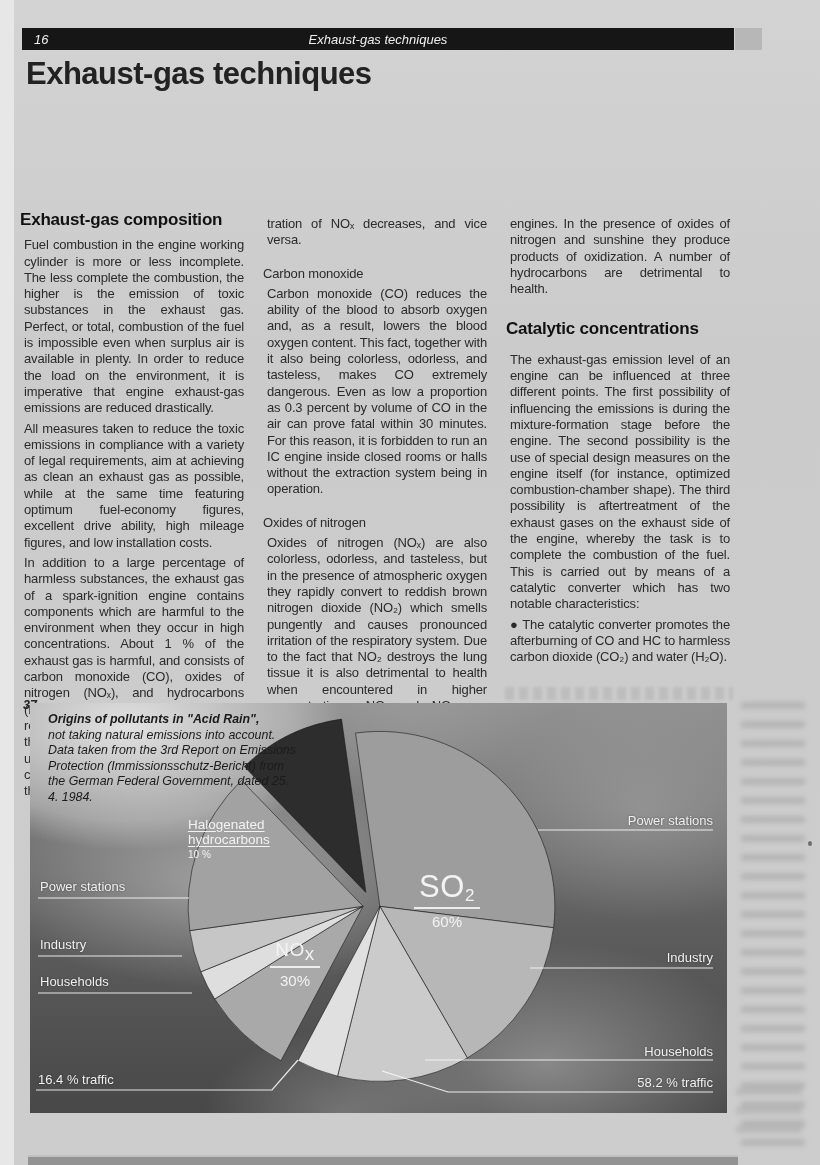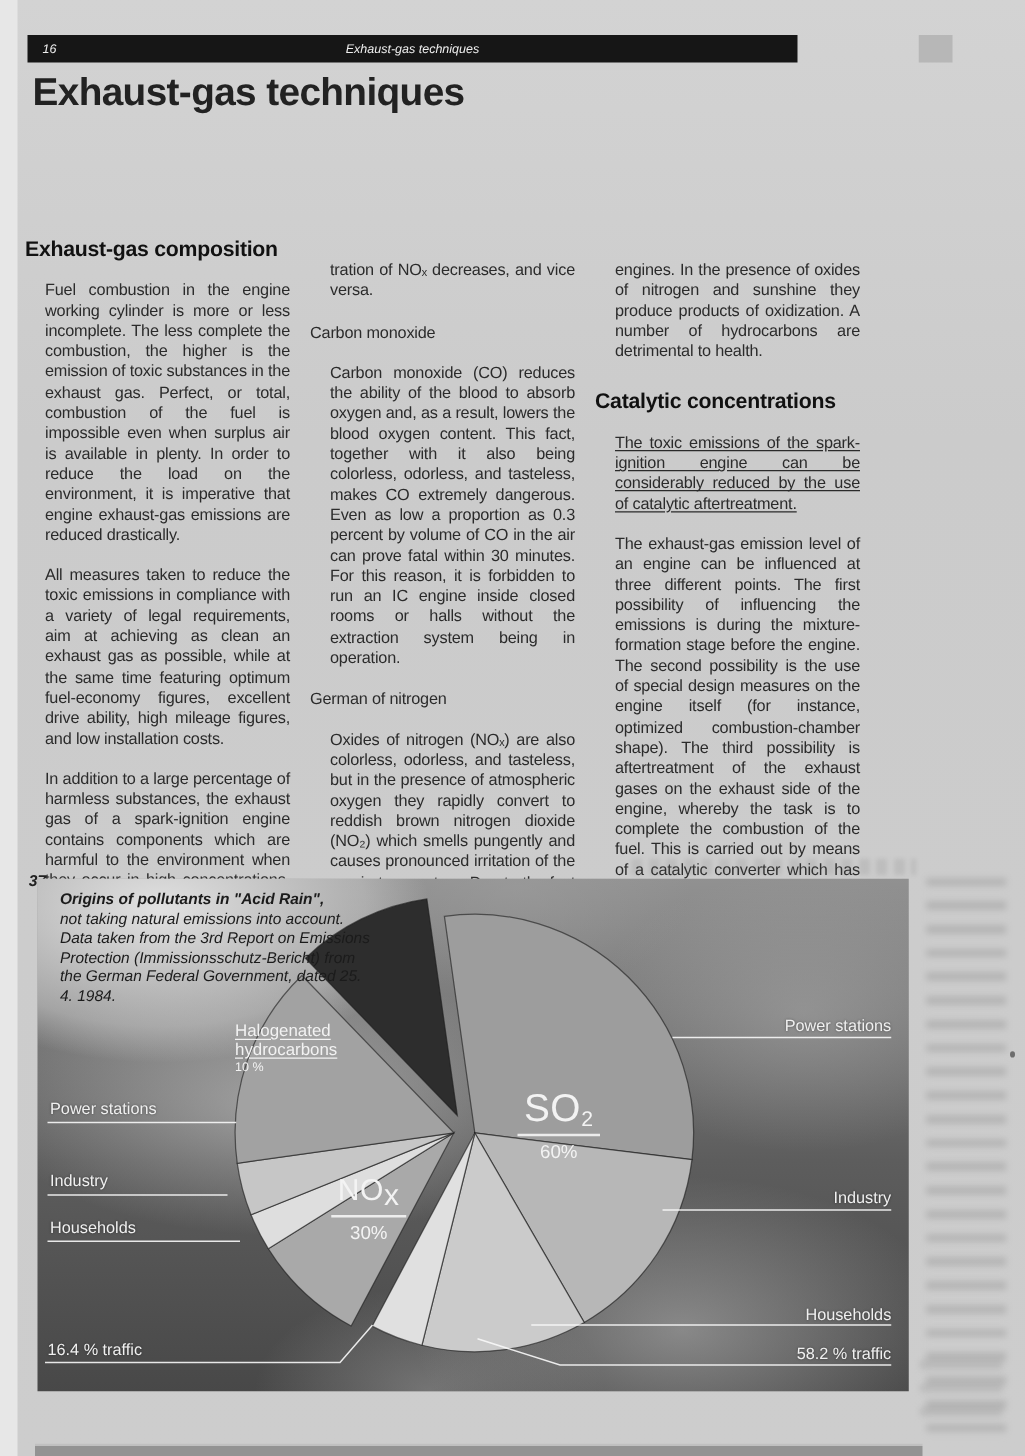--- a/index.html
+++ b/index.html
@@ -5,34 +5,34 @@
   html,body{margin:0;padding:0;}
   body{
     width:820px;height:1165px;position:relative;overflow:hidden;
     background:linear-gradient(180deg,#d3d3d3 0%,#cbcbcb 30%,#cdcdcd 100%);
     font-family:"Liberation Sans","DejaVu Sans",sans-serif;
     -webkit-font-smoothing:antialiased;
   }
   .left-margin-strip{position:absolute;left:0;top:0;width:14px;height:100%;background:#e7e7e7;}
   
   .header-bar{
-    position:absolute;left:22px;top:28px;width:616px;height:22px;background:#161616;
-    color:#efefef;display:flex;align-items:center;font-style:italic;font-size:10px;
+    position:absolute;left:22px;top:28px;width:712px;height:22px;background:#161616;
+    color:#efefef;display:flex;align-items:center;font-style:italic;font-size:13px;
   }
   .header-bar .pagenum{margin-left:12px;width:80px;}
   .header-bar .running{flex:1;text-align:center;margin-right:92px;}
   .header-artifact{position:absolute;left:735px;top:28px;width:27px;height:22px;background:#aeaeae;opacity:.75;}
   h1.page-title{
     position:absolute;left:26px;top:56px;margin:0;font-size:31px;font-weight:700;
     color:#222;letter-spacing:-.5px;
   }
   
-  .cols{position:absolute;left:20px;top:192px;width:714px;display:flex;}
+  .cols{position:absolute;left:20px;top:212px;width:714px;display:flex;gap:15px;}
   .col{width:228px;color:#2b2b2b;font-size:13px;line-height:16.3px;text-align:justify;letter-spacing:-.15px;}
-  .col p{margin:16px;}
+  .col p{margin:4px;}
   h2.sec{font-size:17px;font-weight:700;color:#111;margin:0 0 9px 0;letter-spacing:-.2px;text-align:left;}
   h2.sec2{font-size:17px;font-weight:700;color:#111;margin:24px 0 14px 0;letter-spacing:-.2px;text-align:left;}
   h3.sub{font-size:13px;font-weight:400;margin:17px 0 0 0;text-underline-offset:2px;text-align:left;}
   .gap-after{margin-bottom:17px !important;}
   .underlined-lead{text-decoration:underline;text-underline-offset:2px;}
   
   .fig-num{position:absolute;left:23px;top:698px;font-size:12.5px;font-weight:700;font-style:italic;color:#222;}
   .figure{
     position:absolute;left:30px;top:703px;width:697px;height:410px;overflow:hidden;
     background:
@@ -54,21 +54,21 @@
   .ll0{left:10px;top:176px;} .ll1{left:10px;top:234px;} .ll2{left:10px;top:271px;} .ll3{left:8px;top:369px;}
   .rl{right:14px;text-align:right;}
   .rl0{top:110px;} .rl1{top:247px;} .rl2{top:341px;} .rl3{top:372px;}
   .hal-label{position:absolute;left:158px;top:114px;width:150px;text-align:left;color:#f2f2f2;}
   .hal-lines span{display:block;font-size:13.5px;text-decoration:underline;text-underline-offset:2px;}
   .hal-pct{font-size:10px;margin-top:2px;}
   .so2-label{position:absolute;left:352px;top:166px;width:130px;text-align:center;color:#f3f3f3;}
   .nox-label{position:absolute;left:205px;top:236px;width:120px;text-align:center;color:#f3f3f3;}
   .pie-underline{display:inline-block;border-bottom:2px solid rgba(245,245,245,.9);padding:0 5px 1px 5px;}
   .pie-main{font-size:31px;letter-spacing:.5px;}
-  .nox-label .pie-main{font-size:24px;}
+  .nox-label .pie-main{font-size:19px;}
   .pie-sub{font-size:17px;vertical-align:-4px;}
   .pie-pct{font-size:15px;margin-top:4px;}
   
   .ghost{position:absolute;filter:blur(2.5px);opacity:.5;
     background:repeating-linear-gradient(180deg, rgba(105,105,105,.45) 0 7px, rgba(200,200,200,.08) 7px 19px);}
   .ghost1{left:741px;top:702px;width:64px;height:448px;}
   .ghost2{left:736px;top:1088px;width:66px;height:55px;opacity:.4;}
   .ghost4{left:505px;top:687px;width:228px;height:13px;opacity:.3;filter:blur(1.6px);
     background:repeating-linear-gradient(90deg, rgba(110,110,110,.5) 0 9px, rgba(200,200,200,.05) 9px 14px);}
   .speck{position:absolute;left:808px;top:841px;width:4px;height:5px;background:#555;border-radius:50%;opacity:.8;}
@@ -92,29 +92,28 @@
   <div class="col">
     <h2 class="sec">Exhaust-gas composition</h2>
     <p>Fuel combustion in the engine working cylinder is more or less incomplete. The less complete the combustion, the higher is the emission of toxic substances in the exhaust gas. Perfect, or total, combustion of the fuel is impossible even when surplus air is available in plenty. In order to reduce the load on the environment, it is imperative that engine exhaust-gas emissions are reduced drastically.</p>
     <p>All measures taken to reduce the toxic emissions in compliance with a variety of legal requirements, aim at achieving as clean an exhaust gas as possible, while at the same time featuring optimum fuel-economy figures, excellent drive ability, high mileage figures, and low installation costs.</p>
     <p>In addition to a large percentage of harmless substances, the exhaust gas of a spark-ignition engine contains components which are harmful to the environment when they occur in high concentrations. About 1 % of the exhaust gas is harmful, and consists of carbon monoxide (CO), oxides of nitrogen (NOₓ), and hydrocarbons (HC). The major problem in this respect is the fact that although these three toxic substances are dependent upon the air-fuel ratio, when the concentration of CO and HC increases the concen-</p>
   </div>
   <div class="col">
     <p class="gap-after">tration of NOₓ decreases, and vice versa.</p>
     <h3 class="sub">Carbon monoxide</h3>
     <p>Carbon monoxide (CO) reduces the ability of the blood to absorb oxygen and, as a result, lowers the blood oxygen content. This fact, together with it also being colorless, odorless, and tasteless, makes CO extremely dangerous. Even as low a proportion as 0.3 percent by volume of CO in the air can prove fatal within 30 minutes. For this reason, it is forbidden to run an IC engine inside closed rooms or halls without the extraction system being in operation.</p>
-    <h3 class="sub">German of nitrogen</h3>
+    <h3 class="sub">Oxides of nitrogen</h3>
     <p>Oxides of nitrogen (NOₓ) are also colorless, odorless, and tasteless, but in the presence of atmospheric oxygen they rapidly convert to reddish brown nitrogen dioxide (NO₂) which smells pungently and causes pronounced irritation of the respiratory system. Due to the fact that NO₂ destroys the lung tissue it is also detrimental to health when encountered in higher concentrations. NO and NO₂ are usually referred to together as NOₓ.</p>
     <h3 class="sub">Hydrocarbons</h3>
     <p>A wide variety of hydrocarbons are present in the exhaust gas from IC</p>
   </div>
   <div class="col">
     <p>engines. In the presence of oxides of nitrogen and sunshine they produce products of oxidization. A number of hydrocarbons are detrimental to health.</p>
     <h2 class="sec2">Catalytic concentrations</h2>
-    <p class="underlined-lead">The toxic emissions of the spark-ignition engine can be considerably reduced by the use of catalytic aftertreatment.</p>
     <p>The exhaust-gas emission level of an engine can be influenced at three different points. The first possibility of influencing the emissions is during the mixture-formation stage before the engine. The second possibility is the use of special design measures on the engine itself (for instance, optimized combustion-chamber shape). The third possibility is aftertreatment of the exhaust gases on the exhaust side of the engine, whereby the task is to complete the combustion of the fuel. This is carried out by means of a catalytic converter which has two notable characteristics:</p>
     <p>●  The catalytic converter promotes the afterburning of CO and HC to harmless carbon dioxide (CO₂) and water (H₂O).</p>
   </div>
 </div>
 
 <div class="fig-num">37</div>
 
 <div class="figure">
   <svg id="pie-svg" width="697" height="410" viewBox="0 0 697 410">
       <path d="M 349.87846202409764 203.38918542133544 L 325.5231693560862 30.09227339156064 A 175 175 0 0 1 523.574038561329 224.71632051723628 Z" fill="#9d9d9d" stroke="rgba(25,25,25,0.6)" stroke-width="1"></path>

